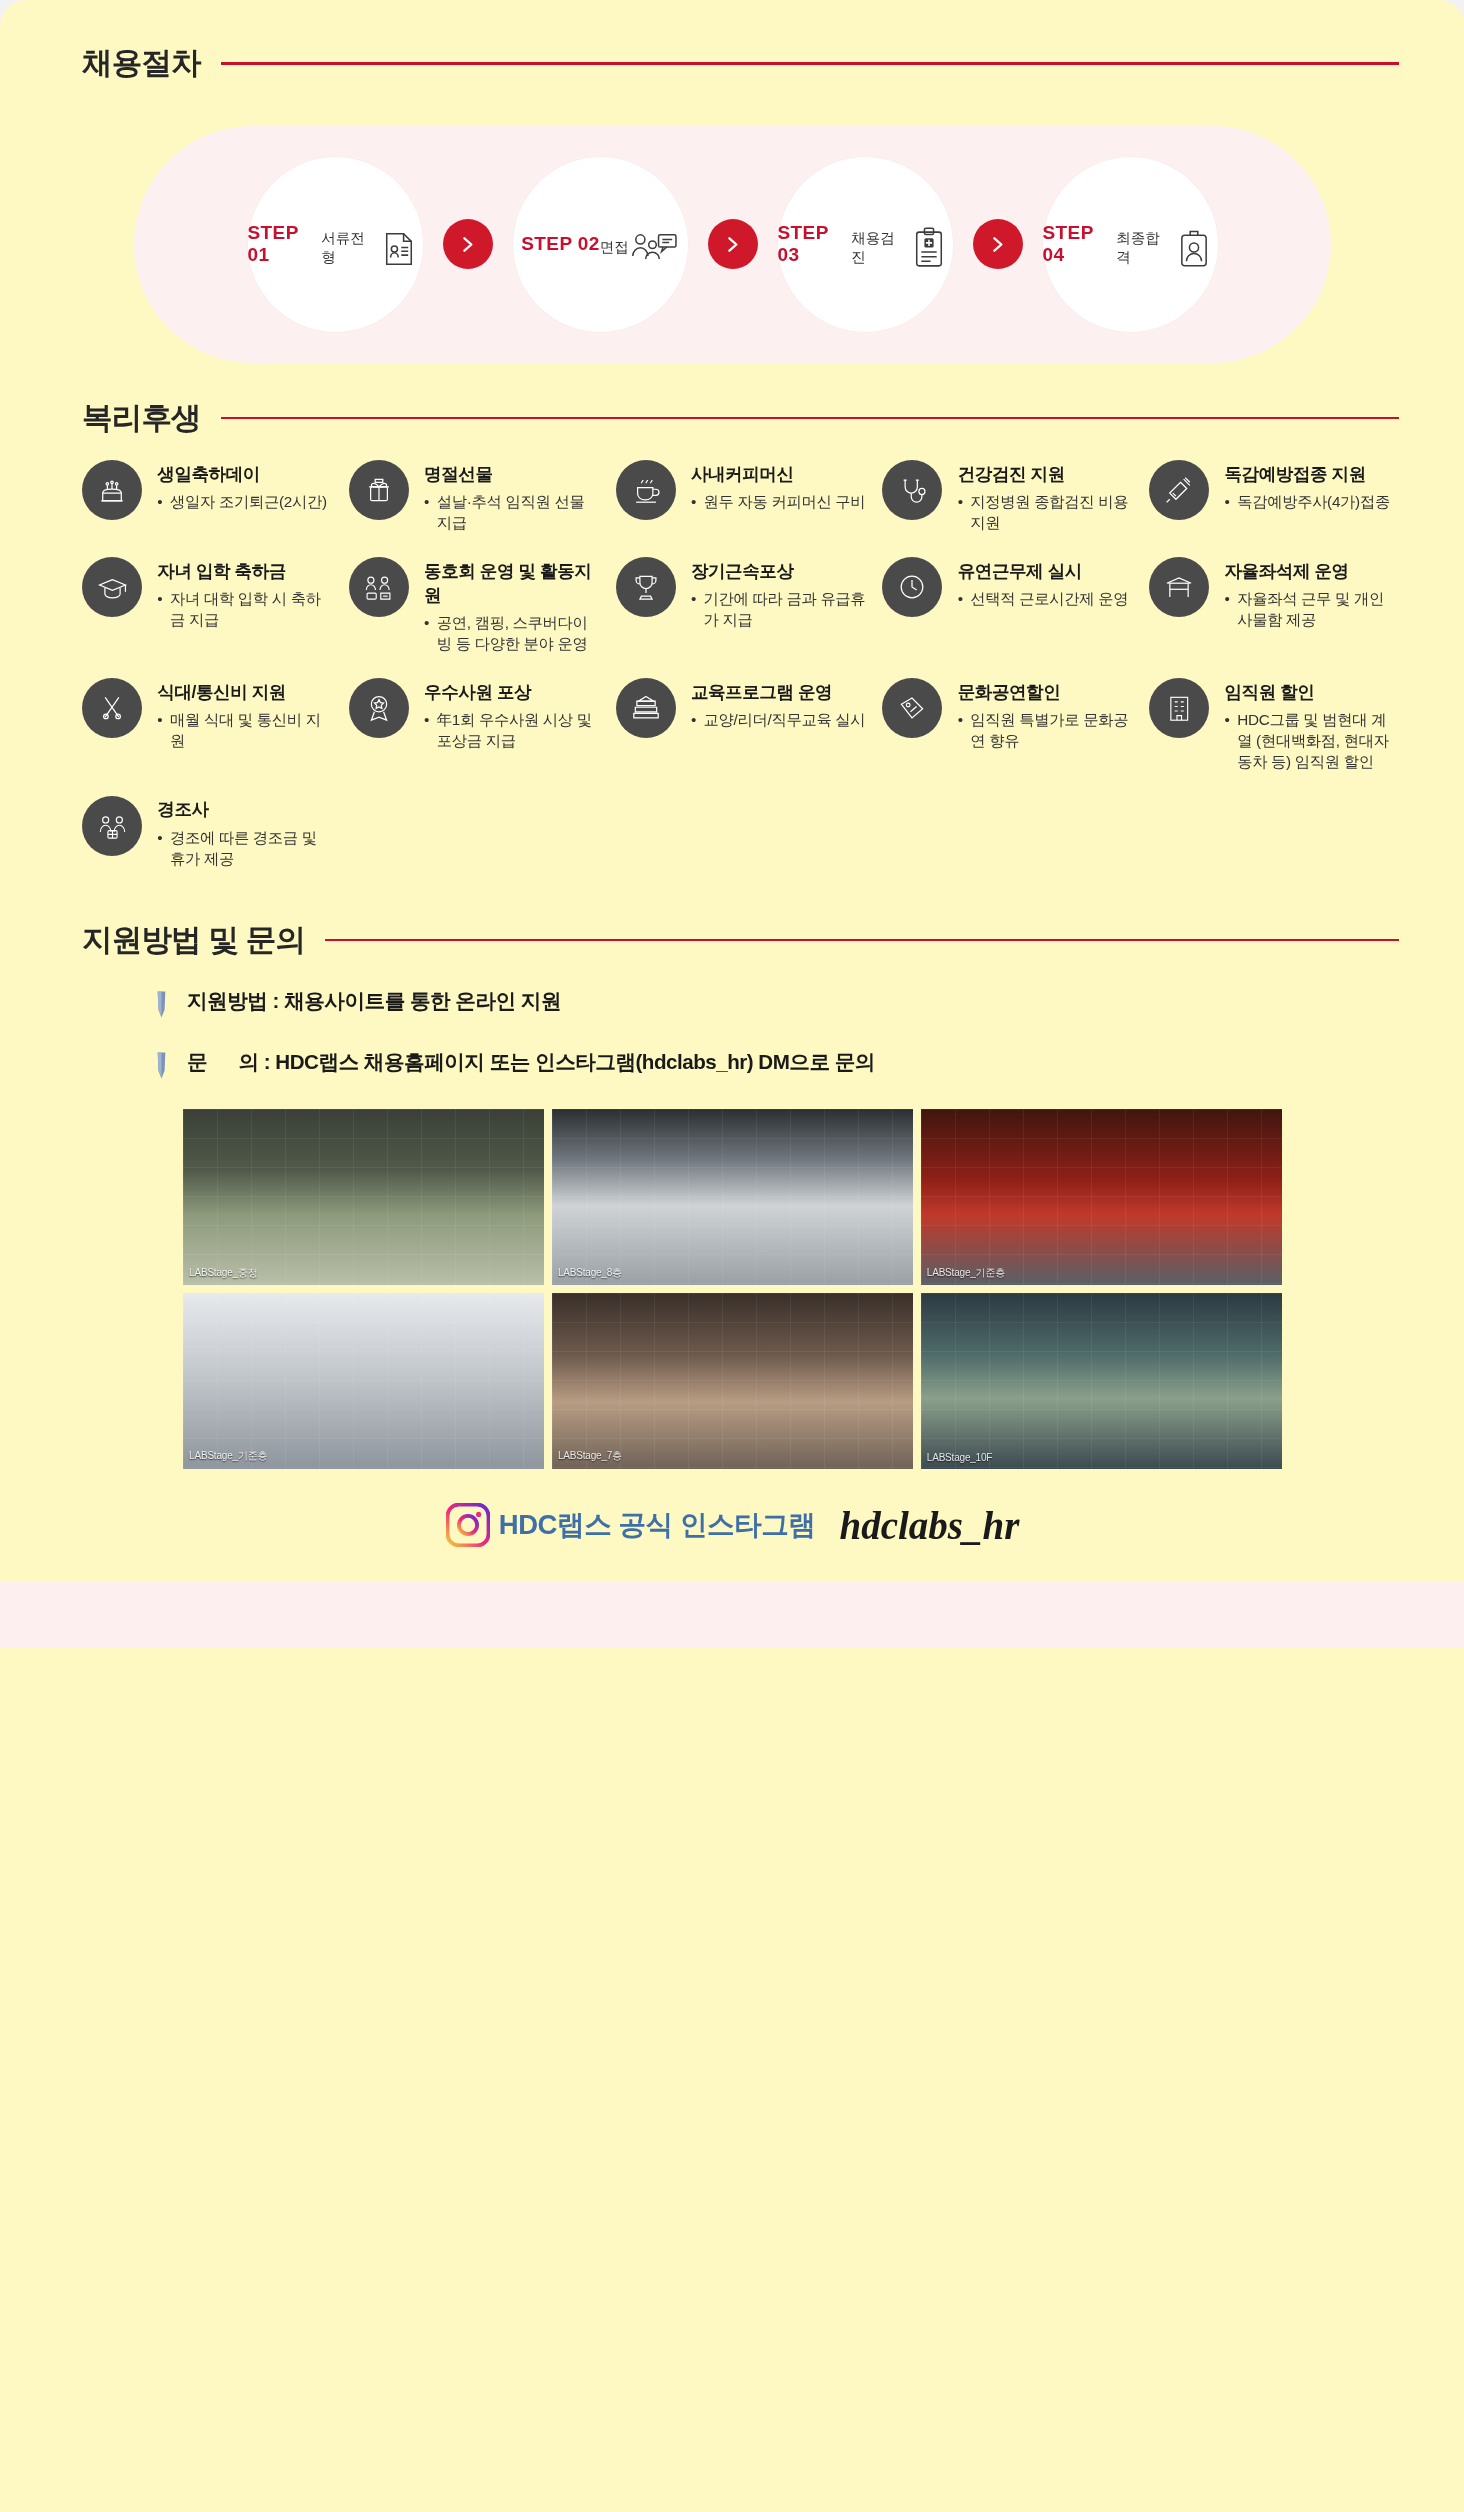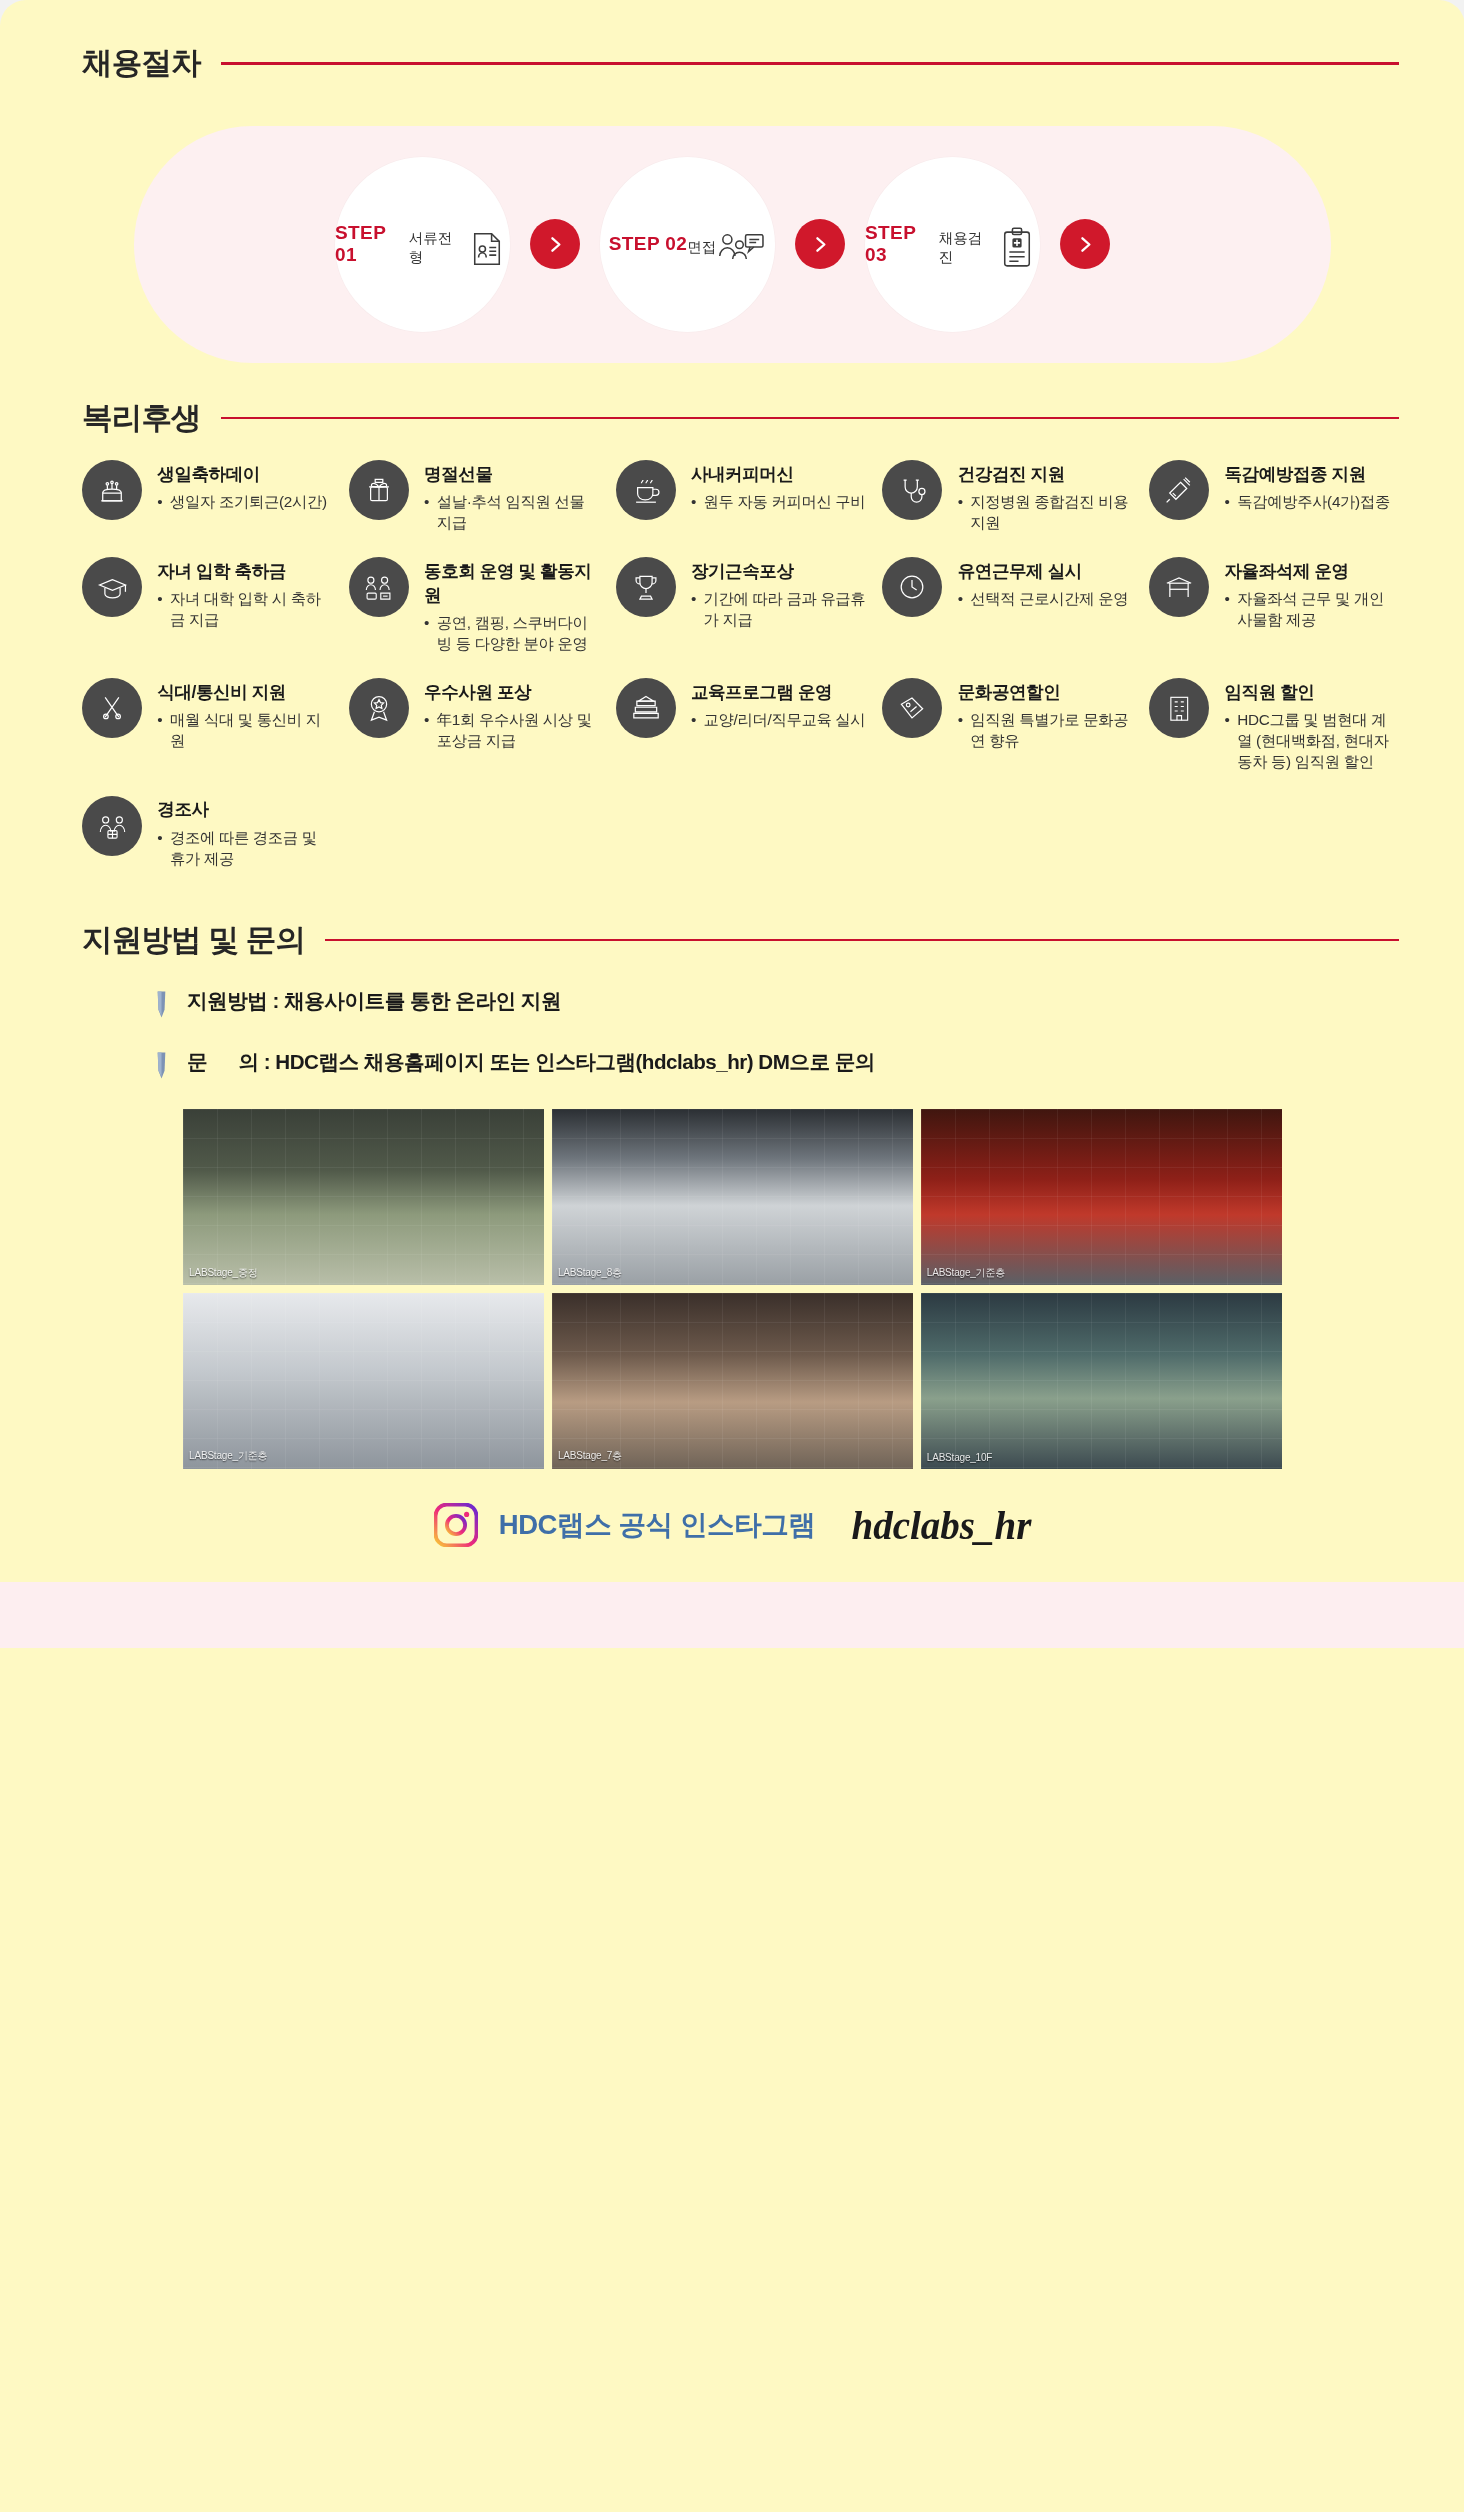--- a/index.html
+++ b/index.html
@@ -211,21 +211,21 @@
       linear-gradient(90deg, rgba(255,255,255,.06) 0.8px, transparent 0.8px);
     background-size:34px 29px;
   }
 
   
   .insta{
     margin:34px 0 0 0;
     display:flex;
     align-items:center;
     justify-content:center;
-    gap:21px;
+    gap:9px;
   }
   .insta-ic{width:44px;height:44px;}
   .insta-title{
     font-size:27.5px;
     font-weight:bold;
     color:#3f6fa8;
     letter-spacing:-0.4px;
   }
   .insta-handle{
     font-size:39px;
@@ -314,20 +314,32 @@
           </svg>
         </div>
       </div>
 
       <div class="arrow">
         <svg width="17" height="17" viewBox="0 0 22 22">
             <path d="M7 3l9 8-9 8" fill="none" stroke="#fff" stroke-width="3" stroke-linecap="round" stroke-linejoin="round"></path>
           </svg>
       </div>
 
+      <div class="step">
+        <div class="lbl">STEP 04</div>
+        <div class="sub">최종합격</div>
+        <div class="ic">
+          <svg width="38" height="46" viewBox="0 0 50 60" fill="none" stroke="#3c3c3c" stroke-width="2">
+            <rect x="9" y="12" width="32" height="40" rx="4"></rect>
+            <path d="M20 12V7h10v5"></path>
+            <circle cx="25" cy="28" r="6"></circle>
+            <path d="M15 46c0-5.5 4.5-10 10-10s10 4.5 10 10"></path>
+          </svg>
+        </div>
+      </div>
 
     </div>
   </div>
 
 
   <div style="height:27.5px"></div>
   <div class="section-head">
     <div class="title">복리후생</div>
     <div class="rule"></div>
   </div>

